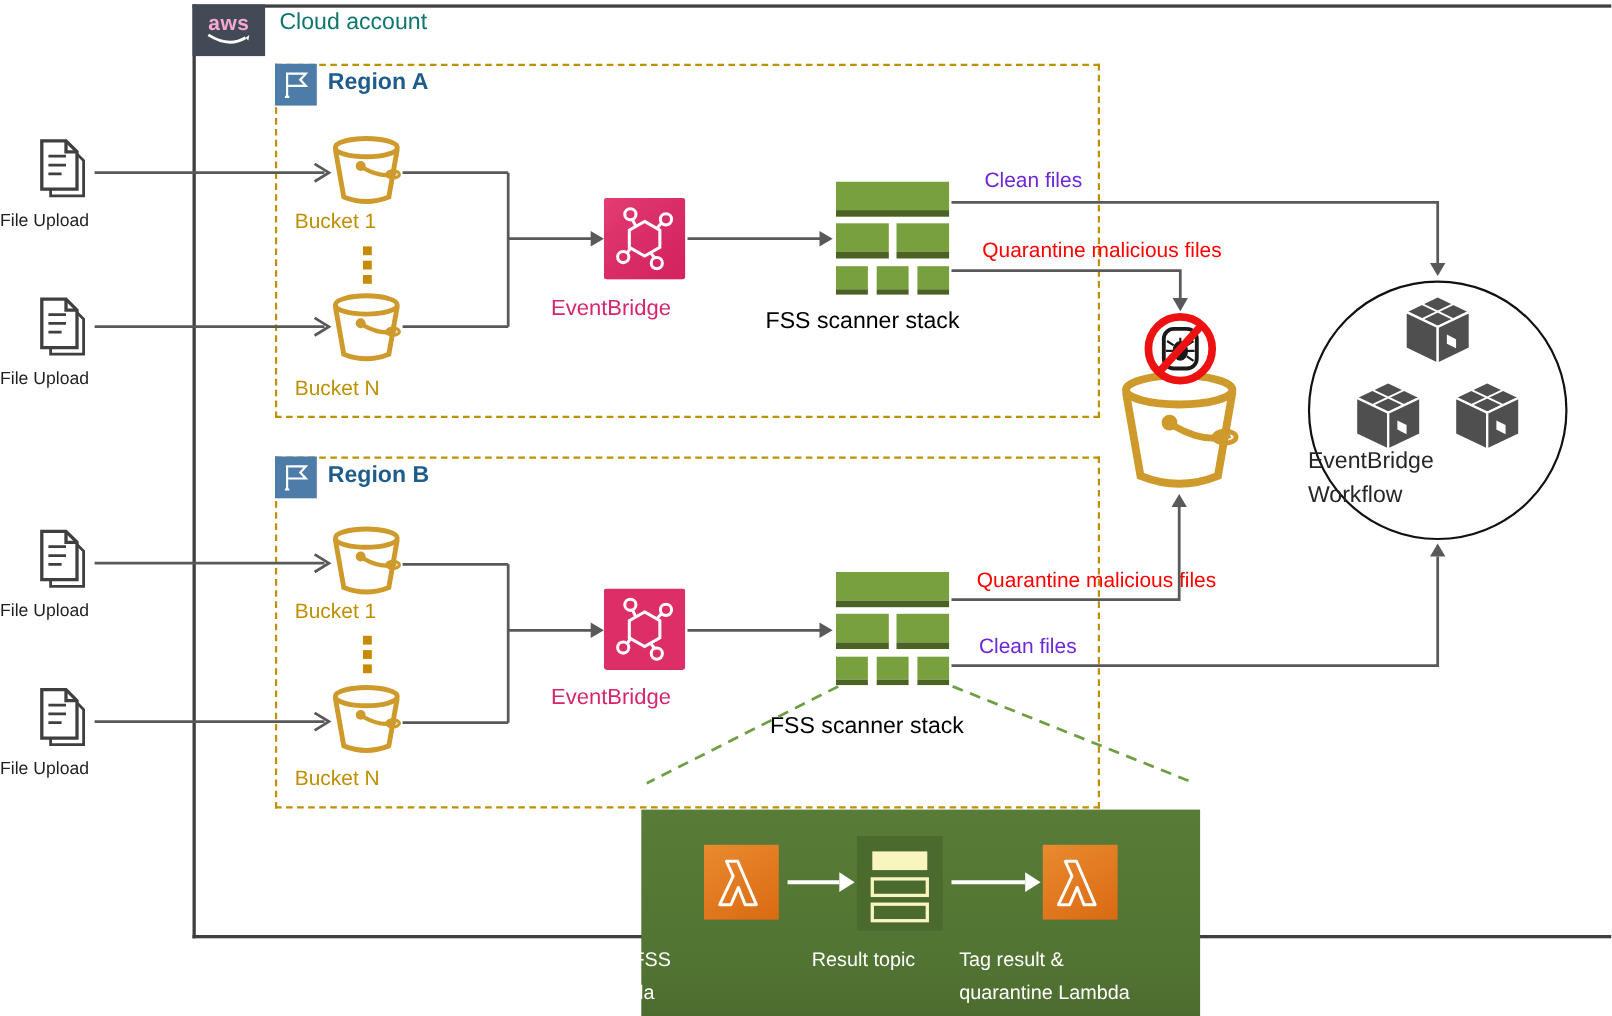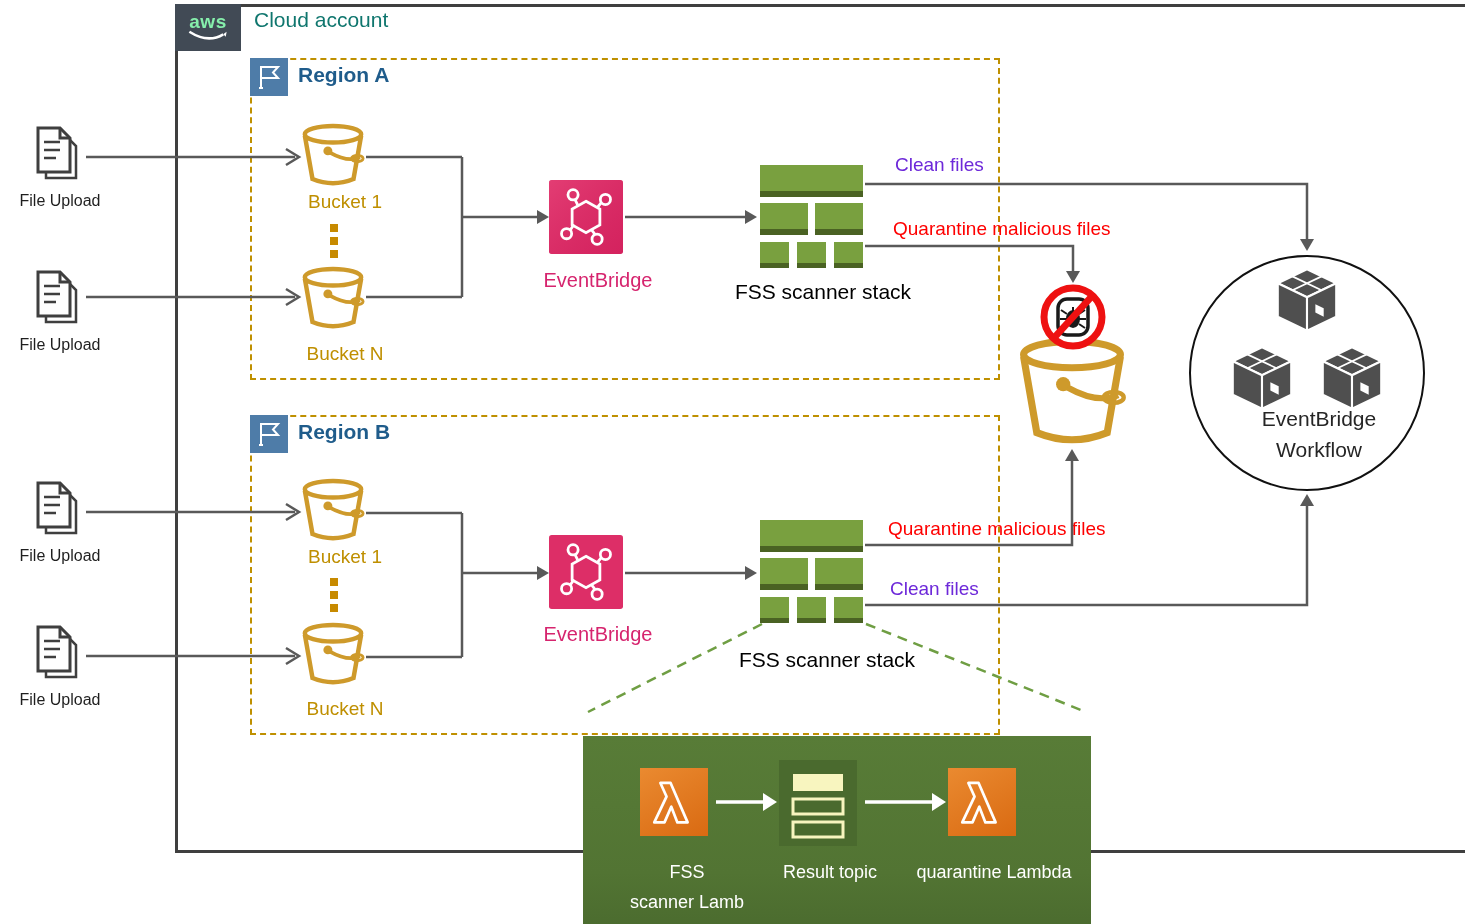--- a/index.html
+++ b/index.html
@@ -1,26 +1,26 @@
 <!DOCTYPE html>
 <html><head>
 <meta charset="utf-8">
 <style>
   html,body{margin:0;padding:0;background:#fff;}
   #canvas{position:relative;width:1465px;height:924px;overflow:hidden;
           font-family:"Liberation Sans", sans-serif;background:#fff;}
   .abs{position:absolute;}
   .lbl{position:absolute;white-space:nowrap;}
-  .center{text-align:center;margin-left:12px;}
+  .center{}
   
   .cloud-box{left:175px;top:4px;width:1298px;height:849px;
              border:3px solid #3f3f3f;border-right:none;box-sizing:border-box;}
   .aws-logo{left:175px;top:4px;width:66px;height:47px;background:#414a55;
             display:flex;flex-direction:column;align-items:center;justify-content:center;z-index:3;}
-  .aws-logo .txt{color:#86efac;font-weight:bold;font-size:19px;line-height:17px;letter-spacing:.5px;}
+  .aws-logo .txt{color:#f9a8d4;font-weight:bold;font-size:19px;line-height:17px;letter-spacing:.5px;}
   .cloud-title{left:254px;top:8px;font-size:21px;color:#0f766e;}
   
   .region-box{left:250px;width:750px;border:2px dashed #bf9000;box-sizing:border-box;}
   .flag-box{width:38px;height:38px;background:#4e7ca8;z-index:3;display:flex;align-items:center;justify-content:center;}
   .region-lbl{font-size:21px;font-weight:600;color:#1f5c8b;}
   .bucket-lbl{font-size:19px;color:#bf8f00;width:130px;}
   .eb-lbl{font-size:20px;color:#d6246e;width:170px;}
   .stack-lbl{font-size:21px;font-weight:normal;color:#000000;width:230px;}
   .clean-lbl{font-size:19px;color:#6d28d9;}
   .quar-lbl{font-size:19px;color:#fe0000;}
@@ -384,22 +384,22 @@
         <path d="M133,66 H180"></path>
           <path d="M282,66 H349"></path>
       </g>
       <g fill="#fff">
         <polygon points="180,57 180,75 194,66"></polygon>
         <polygon points="349,57 349,75 363,66"></polygon>
       </g>
     </svg>
     <div class="lbl panel-lbl center" style="left:-8px;top:121px;width:200px;">
       <div>FSS</div>
-      <div>scanner  Lamb</div>
       <div>da</div>
     </div>
     <div class="lbl panel-lbl center" style="left:155px;top:121px;width:160px;">Result topic</div>
     <div class="lbl panel-lbl center" style="left:289px;top:121px;width:220px;">
+      <div>Tag result &amp;</div>
       <div>quarantine Lambda</div>
     </div>
   </div>
 
 </div>
 
 </body></html>

